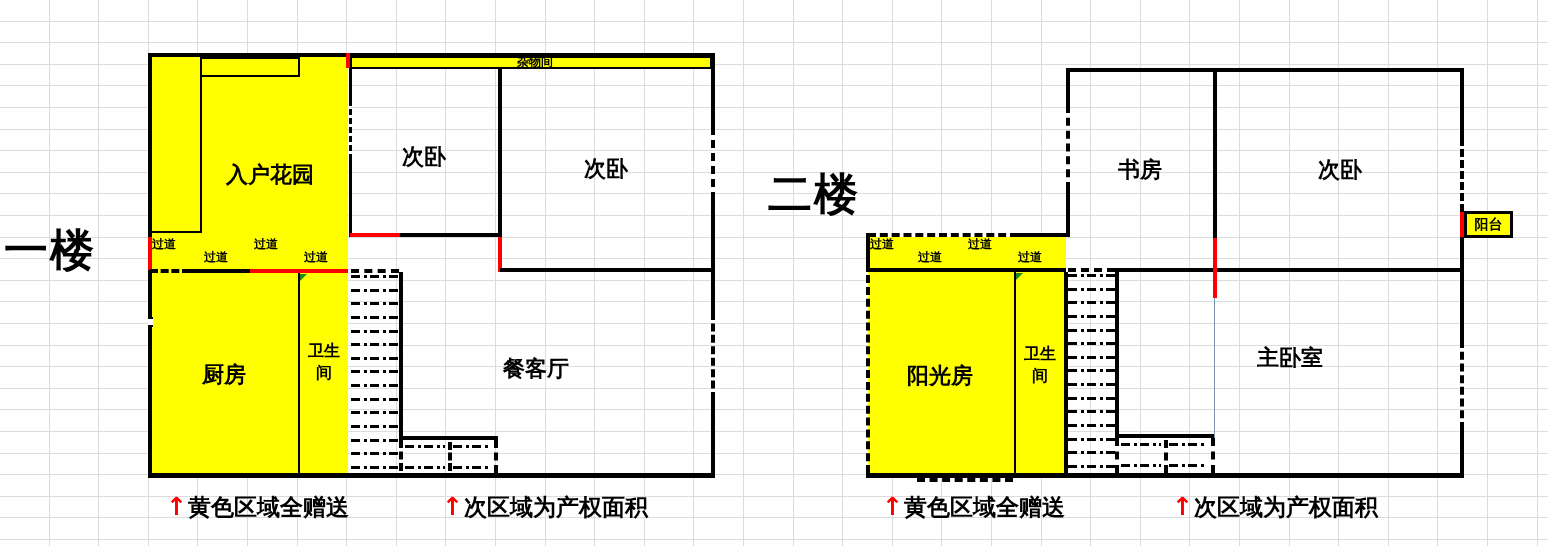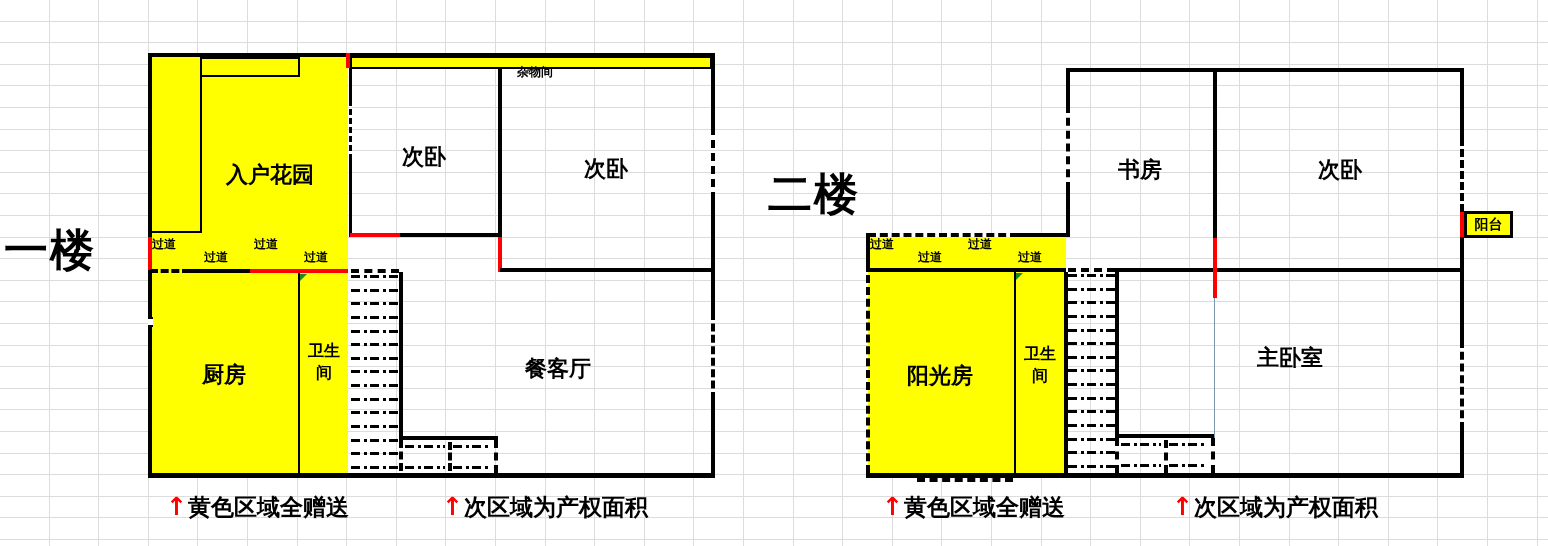--- a/index.html
+++ b/index.html
@@ -107,27 +107,27 @@
   <div class="stairs" style="left: 257px; top: 392px; width: 40px; height: 24px; display: flex; flex-direction: column; justify-content: space-between;">
       <div class="rung"></div>
       <div class="rung"></div>
     </div>
   <div class="stairs" style="left: 305px; top: 392px; width: 38px; height: 24px; display: flex; flex-direction: column; justify-content: space-between;">
       <div class="rung"></div>
       <div class="rung"></div>
     </div>
 
   <div class="lbl lbl-22" style="left:122px;top:122px;">入户花园</div>
-  <div class="lbl" style="left:387px;top:19px;font-size:12px;">杂物间</div>
+  <div class="lbl" style="left:387px;top:9px;font-size:12px;">杂物间</div>
   <div class="lbl lbl-22" style="left:276px;top:104px;">次卧</div>
   <div class="lbl lbl-22" style="left:458px;top:116px;">次卧</div>
   <div class="lbl lbl-22" style="left:76px;top:322px;">厨房</div>
   <div class="lbl lbl-15" style="left:176px;top:298px;">卫生</div>
   <div class="lbl lbl-15" style="left:176px;top:320px;">间</div>
-  <div class="lbl lbl-22" style="left:410px;top:316px;">餐客厅</div>
+  <div class="lbl lbl-22" style="left:388px;top:316px;">餐客厅</div>
   <div class="sm" style="left:4px;top:185px;">过道</div>
   <div class="sm" style="left:56px;top:198px;">过道</div>
   <div class="sm" style="left:106px;top:185px;">过道</div>
   <div class="sm" style="left:156px;top:198px;">过道</div>
 </div>
 
 <div class="title" style="left:768px;top:172px;">二楼</div>
 
 <div class="plan" id="plan2">
 

